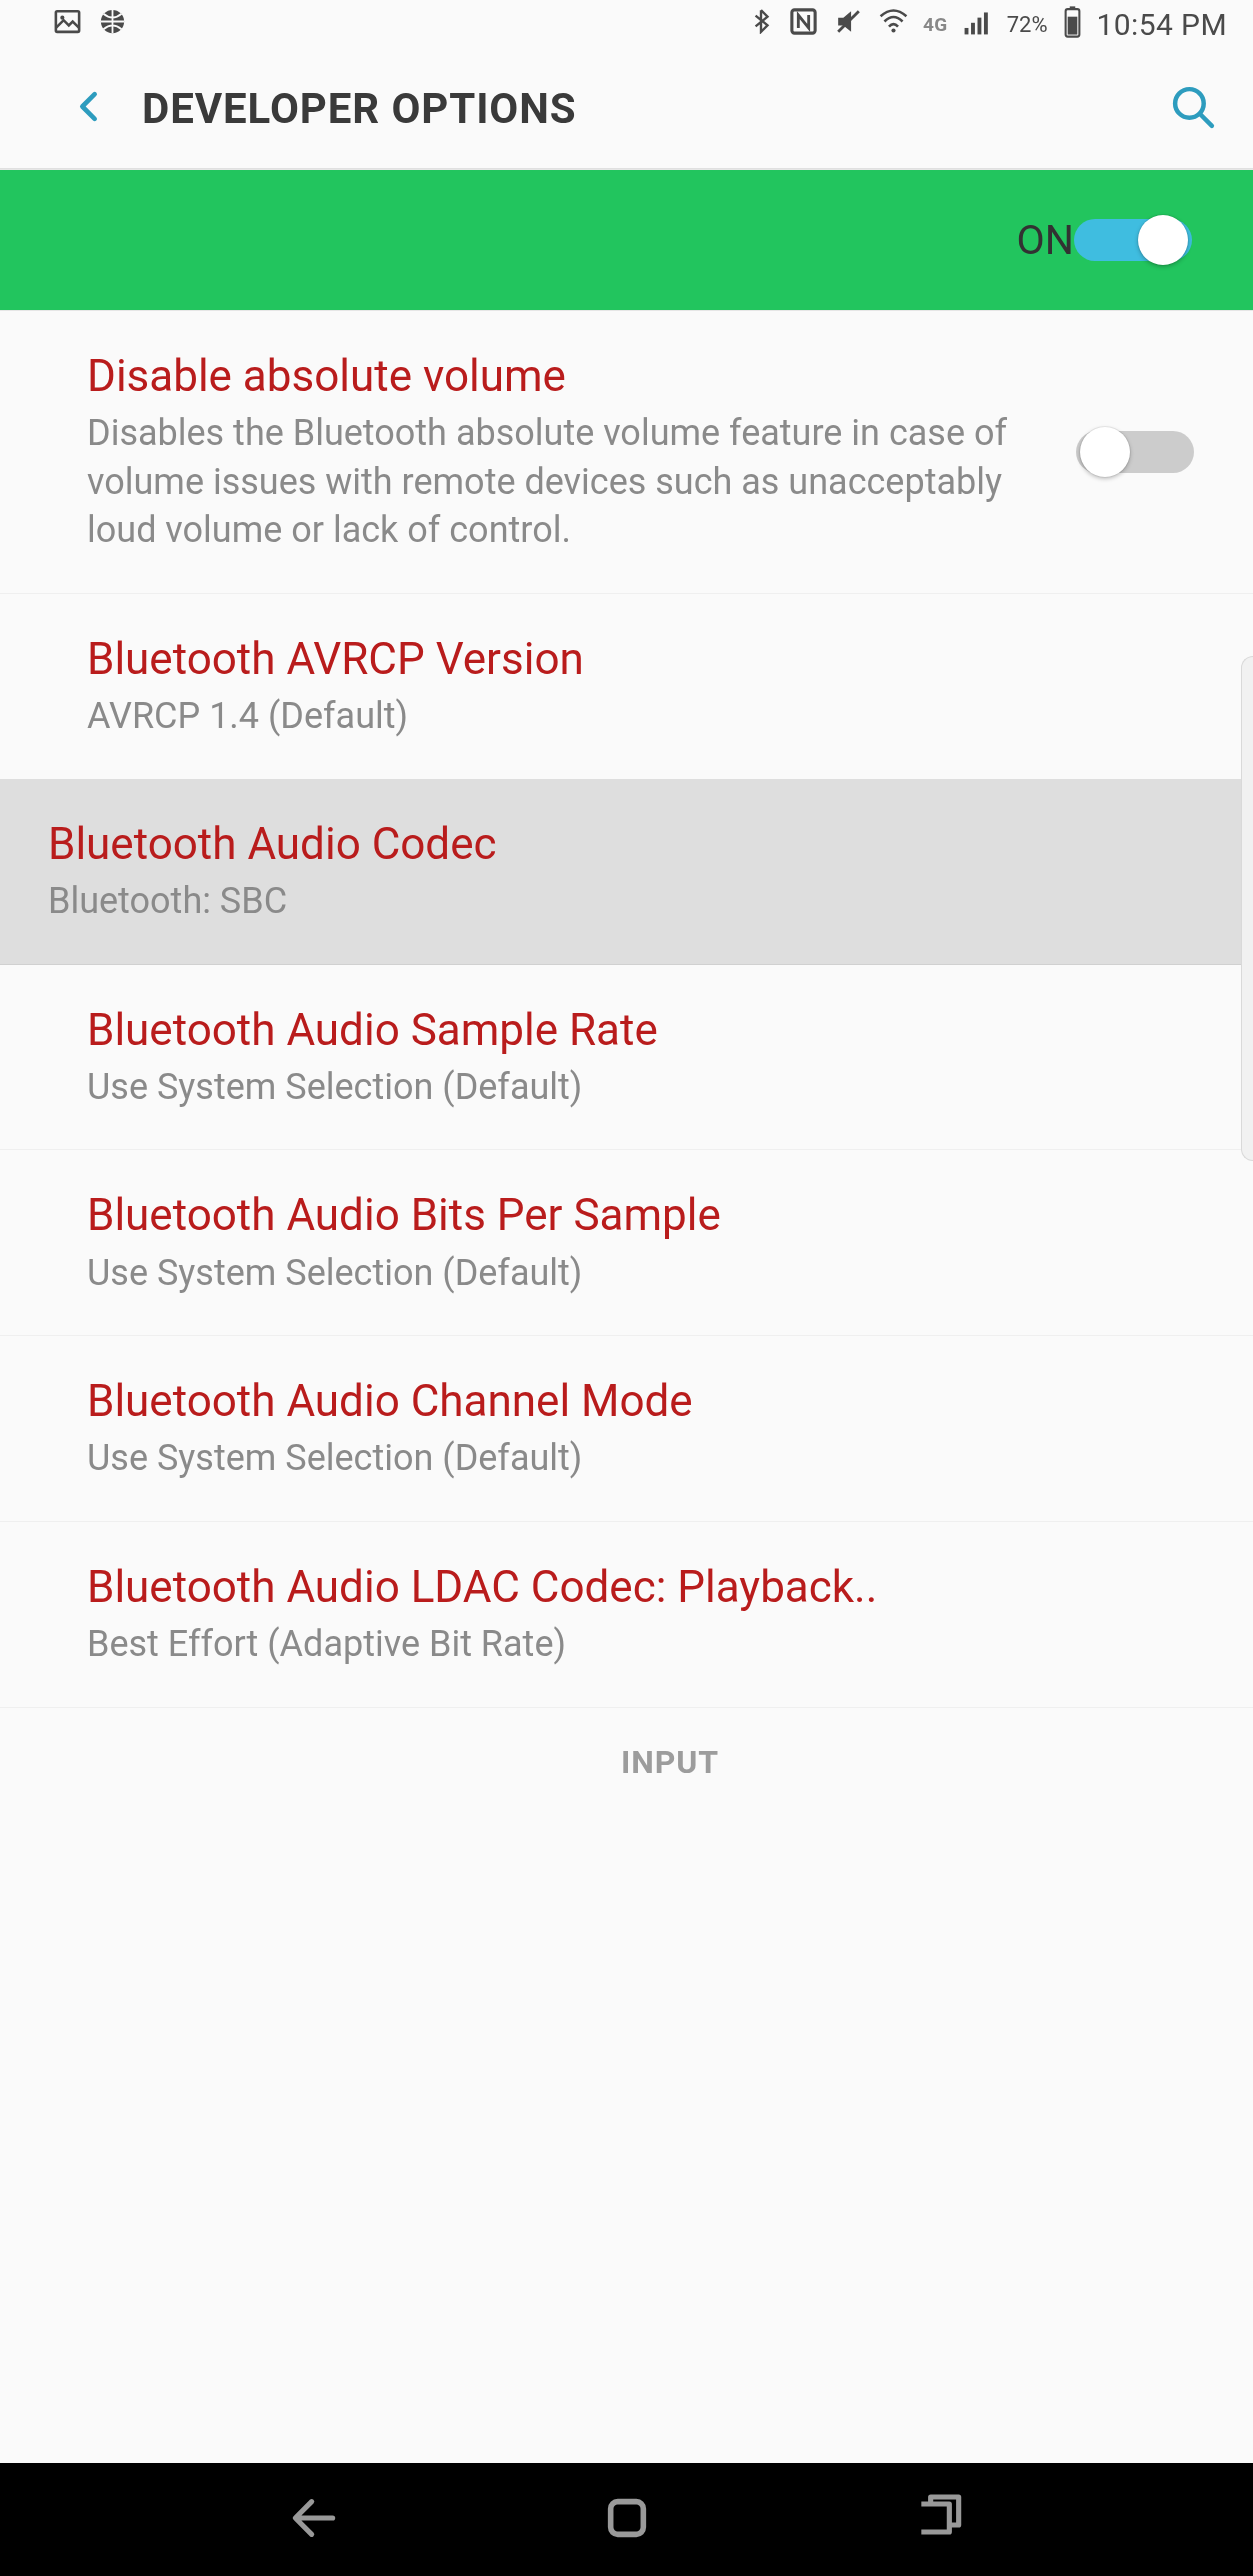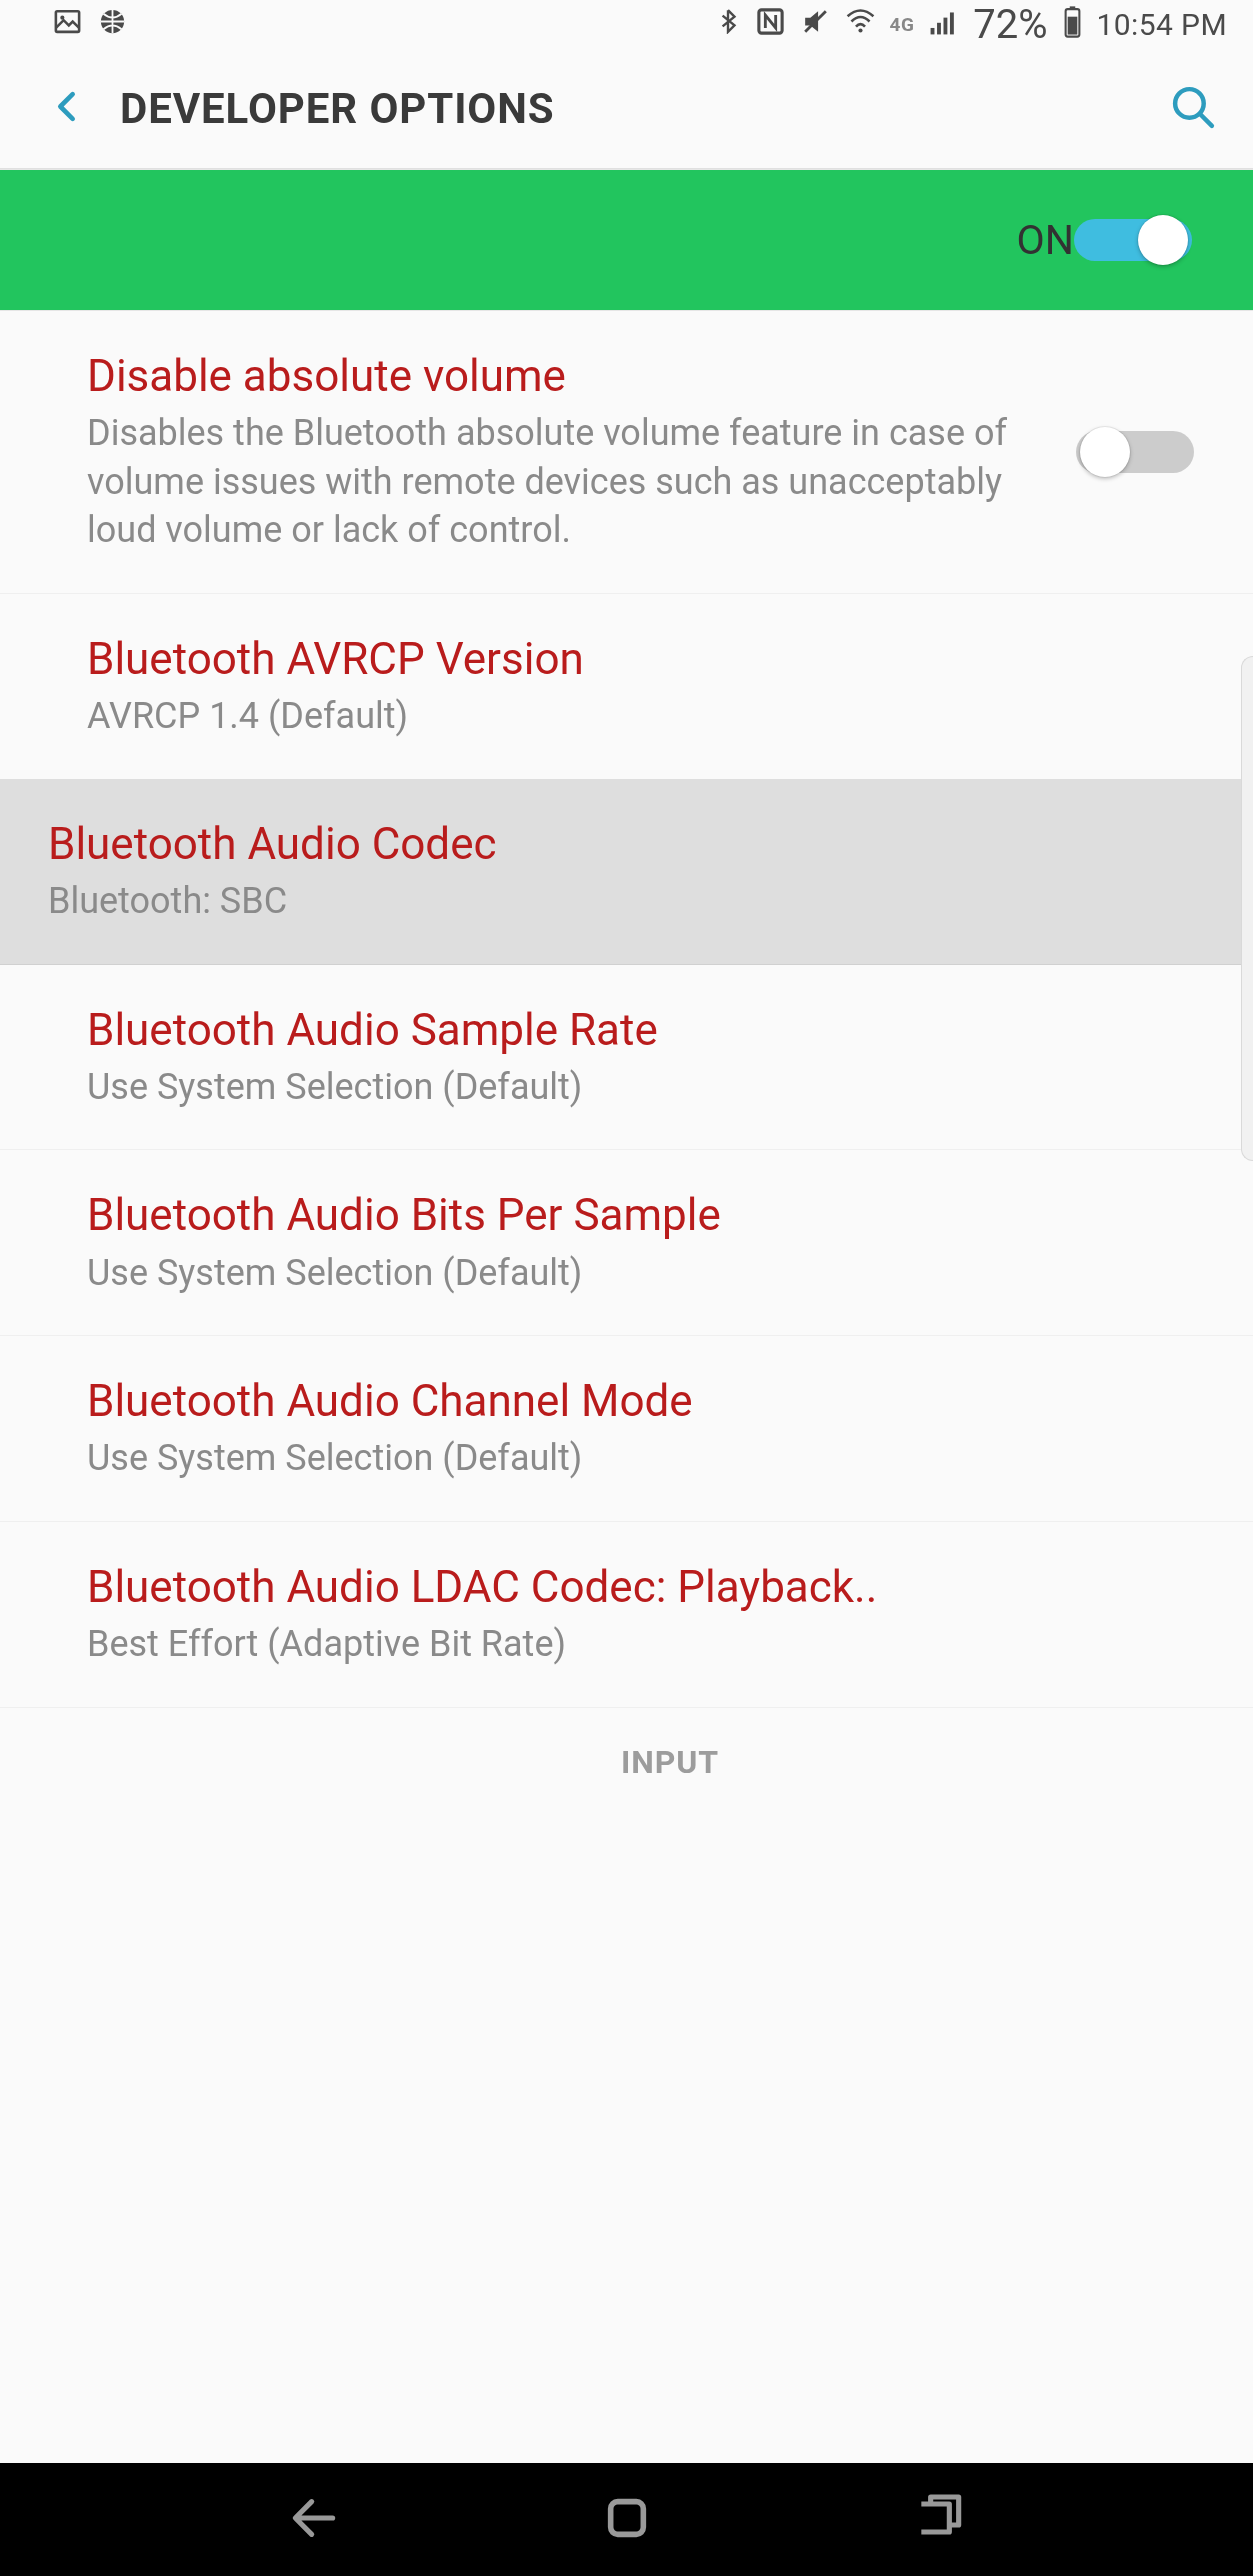--- a/index.html
+++ b/index.html
@@ -25,21 +25,21 @@
     }
     .status-left { display: flex; gap: 14px; align-items: center; }
     .status-right { display: flex; gap: 14px; align-items: center; }
     .status-time { font-size: 30px; font-weight: 400; letter-spacing: 0.4px; }
 
     
     .app-header {
       height: 120px;
       display: flex;
       align-items: center;
-      padding: 0 35px 0 48px;
+      padding: 0 35px 0 70px;
       background: #fafafa;
       border-bottom: 0.9px solid #e0e0e0;
     }
     .back-btn { font-size: 49px; color: #2d9cbe; font-weight: 300; padding-right: 35px; }
     .app-title {
       font-size: 42px;
       font-weight: 700;
       letter-spacing: 0.9px;
       color: #3a3a3a;
       flex: 1;
@@ -210,21 +210,21 @@
     </span>
     <span style="font-size:19px;font-weight:700;color:#888;letter-spacing:0.4px;">4G</span>
     <span>
       <svg class="icon-s" viewBox="0 0 24 24">
           <rect x="2" y="17" width="3" height="5" fill="#4a4a4a"></rect>
           <rect x="7" y="13" width="3" height="9" fill="#4a4a4a"></rect>
           <rect x="12" y="9" width="3" height="13" fill="#4a4a4a"></rect>
           <rect x="17" y="5" width="3" height="17" fill="#4a4a4a"></rect>
         </svg>
     </span>
-    <span style="font-size:40px;">72%</span>
+    <span style="font-size:22px;">72%</span>
     <span>
       <svg viewBox="0 0 14 24" style="width:21px;height:33px;">
           <rect x="2" y="3" width="10" height="20" rx="1.5" fill="none" stroke="#4a4a4a" stroke-width="1.5"></rect>
           <rect x="5" y="1" width="4" height="2.5" fill="#4a4a4a"></rect>
           <rect x="3.5" y="8.5" width="7" height="13" fill="#4a4a4a"></rect>
         </svg>
     </span>
     <span class="status-time">10:54 PM</span>
   </div>
 </div>

